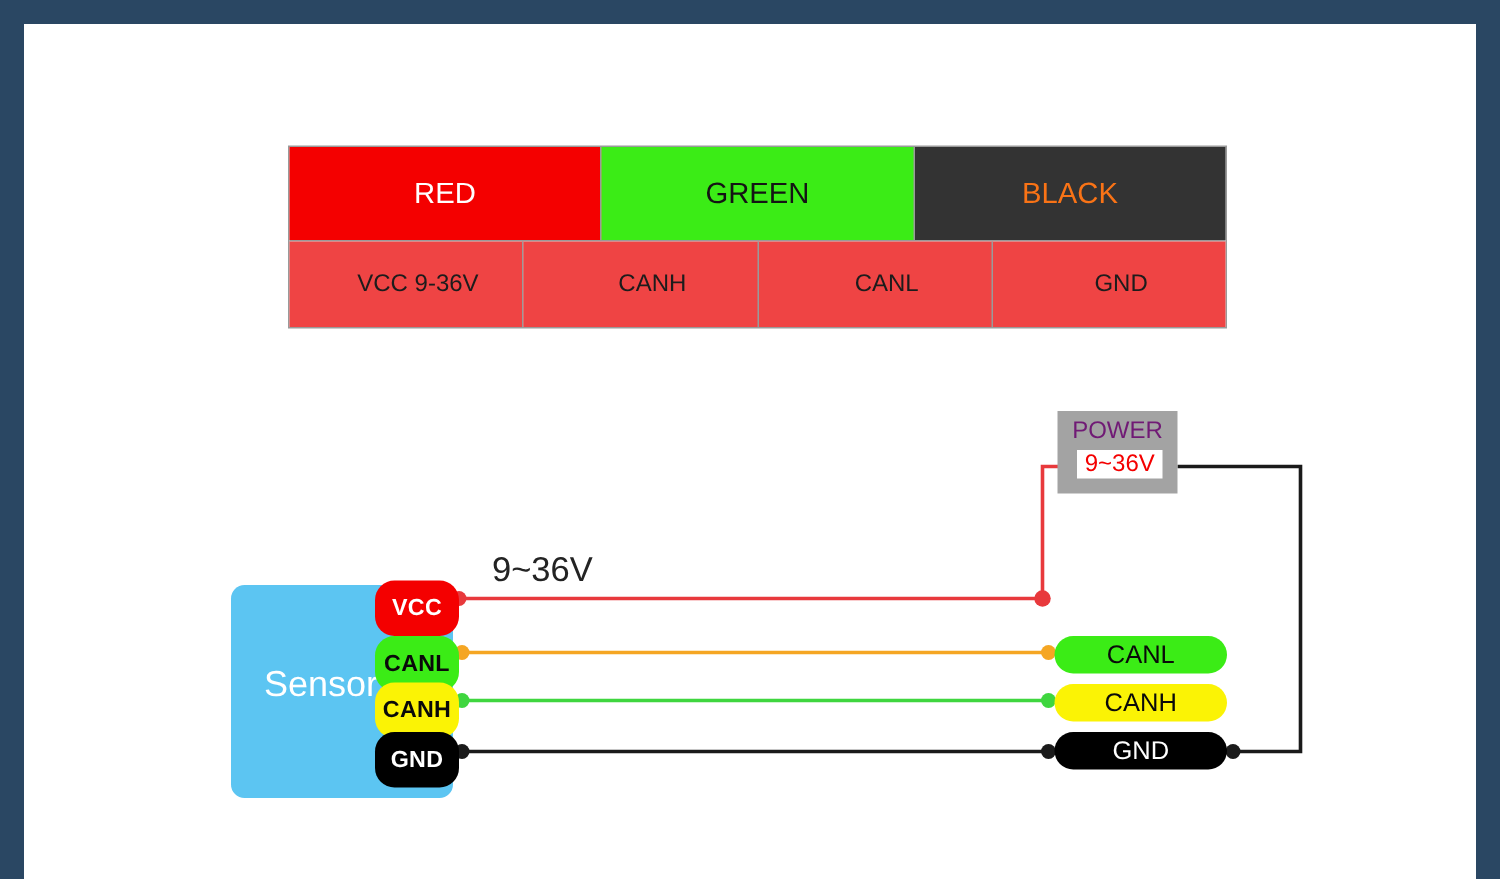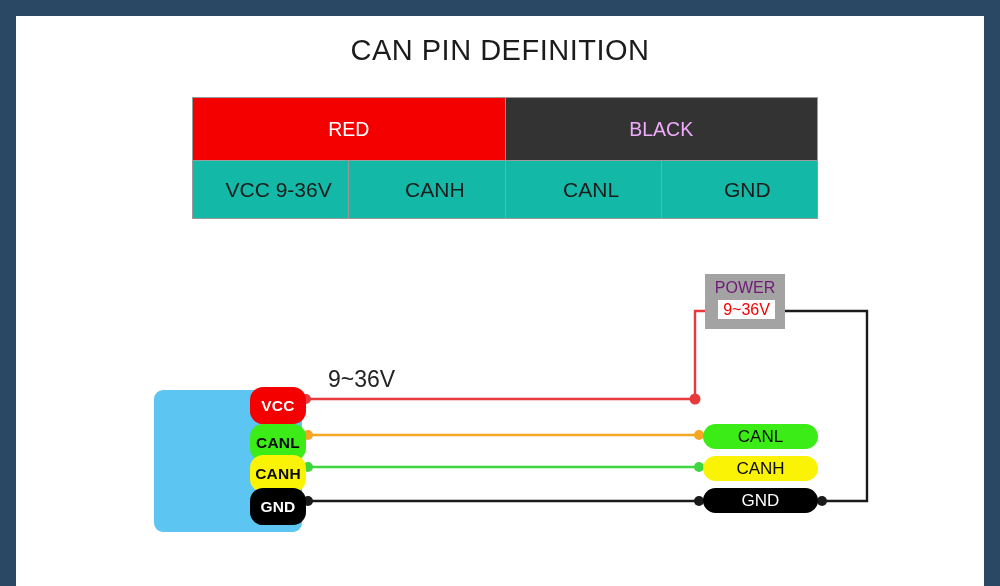--- a/index.html
+++ b/index.html
@@ -54,25 +54,25 @@
     flex: 1 1 0;
     display: flex;
     align-items: center;
     justify-content: center;
     font-size: 19px;
     border-right: 1px solid #9a9a9a;
     text-align: center;
   }
   .t-cell:last-child { border-right: none; }
   .t-row.head .t-cell { font-size: 19.5px; }
-  .t-row.body .t-cell { background: #14b8a6; color: #1c1c1c; font-size: 21px; padding-left: 16px; }
+  .t-row.body .t-cell { background: #ef4444; color: #1c1c1c; font-size: 16px; padding-left: 16px; }
   .c-red    { background: #f40000; color: #ffffff; }
   .c-yellow { background: #fbf305; color: #141414; }
   .c-green  { background: #3bec16; color: #141414; }
-  .c-black  { background: #333333; color: #f0abfc; }
+  .c-black  { background: #333333; color: #f97316; }
 
   
   #diagram {
     position: absolute;
     left: 0; top: 222px;
     width: 968px; height: 348px;
   }
   #diagram svg { position: absolute; left: 0; top: 0; }
 
   
@@ -159,25 +159,25 @@
     font-size: 23px;
     color: #232323;
   }
 </style>
 </head>
 <body>
 
 <div id="page">
   <div id="canvas">
 
-    <div id="title">CAN PIN DEFINITION</div>
 
     <div id="pin-table">
       <div class="t-row head">
         <div class="t-cell c-red">RED</div>
+        <div class="t-cell c-green">GREEN</div>
         <div class="t-cell c-black">BLACK</div>
       </div>
       <div class="t-row body">
         <div class="t-cell">VCC  9-36V</div>
         <div class="t-cell">CANH</div>
         <div class="t-cell">CANL</div>
         <div class="t-cell">GND</div>
       </div>
     </div>
 
@@ -199,20 +199,21 @@
 
         <line x1="292" y1="263" x2="683" y2="263" stroke="#1a1a1a" stroke-width="2.4"></line>
         <circle cx="292" cy="263" r="5" fill="#1a1a1a"></circle>
         <circle cx="683" cy="263" r="5" fill="#1a1a1a"></circle>
 
         <polyline points="806,263 851,263 851,73 769,73" fill="none" stroke="#1a1a1a" stroke-width="2.4"></polyline>
         <circle cx="806" cy="263" r="5" fill="#1a1a1a"></circle>
       </svg>
 
       <div id="sensor-box"></div>
+      <div id="sensor-label">Sensor</div>
 
       <div class="pin pin-vcc">VCC</div>
       <div class="pin pin-canl">CANL</div>
       <div class="pin pin-canh">CANH</div>
       <div class="pin pin-gnd">GND</div>
 
       <div id="volt-annot">9~36V</div>
 
       <div id="power-box"></div>
       <div id="power-title">POWER</div>

